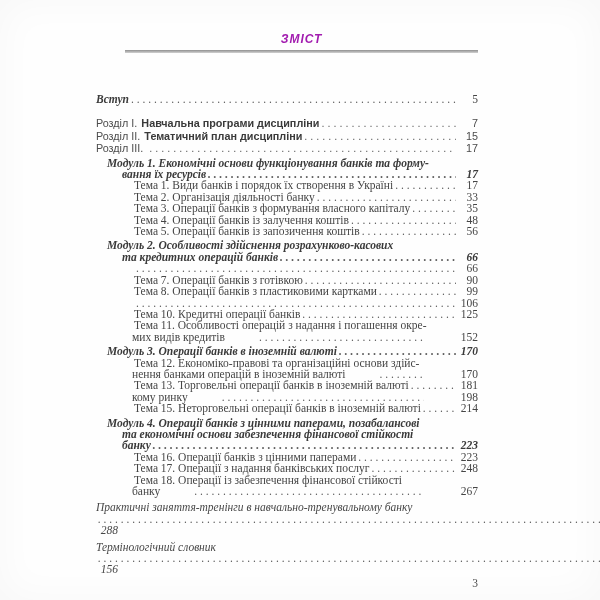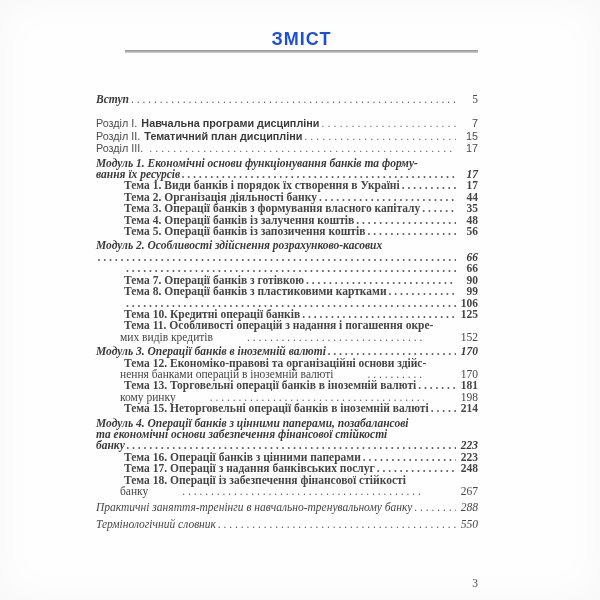--- a/index.html
+++ b/index.html
@@ -6,22 +6,22 @@
   #page {
     position:relative; width:600px; height:600px; margin:0 auto;
     background:#fefefe;
     box-shadow: inset 0 0 40px rgba(0,0,0,0.03);
     font-family:"Liberation Serif", serif;
     overflow:hidden;
   }
   .header { position:absolute; top:29px; left:125px; width:353px; text-align:center; }
   .header .t {
     font-family:"Liberation Sans", sans-serif;
-    font-weight:bold; 
-    font-size:18px; letter-spacing:1px; color:#1d4ed8;
+    font-weight:bold; font-style:italic;
+    font-size:12px; letter-spacing:1px; color:#a21caf;
   }
   .rule {
     position:absolute; top:50px; left:125px; width:353px; height:3px;
     background:linear-gradient(#8f8f8f, #d2d2d2);
   }
   .toc { position:absolute; top:94px; left:96px; width:382px; }
   .row {
     display:flex; align-items:baseline;
     font-size:11.5px; line-height:11.4px;
     color:#454545; white-space:nowrap;
@@ -34,25 +34,25 @@
   }
   .pg { flex:0 0 auto; min-width:22px; text-align:right; }
 
   .r-intro .lbl { font-weight:bold; font-style:italic; color:#3c3c3c; }
   .r-section {
     font-family:"Liberation Sans", sans-serif;
     font-size:10.8px; margin-top:1px; color:#4c4c4c;
   }
   .r-section .lbl { font-weight:bold; color:#3a3a3a; }
   .mt-lg { margin-top:13px !important; }
-  .r-module { font-weight:bold; font-style:italic; margin-top:3px; color:#3a3a3a; }
-  .r-mcont  { font-weight:bold; font-style:italic; color:#3a3a3a; }
-  .r-topic  { margin-left:28px;font-weight:bold; }
-  .r-tcont  { margin-left:24px;gap:32px; }
-  .r-back   { font-style:italic; margin-top:5px; color:#474747; }
+  .r-module { font-weight:bold; font-style:italic; margin-top:3px; margin-left:11px; color:#3a3a3a; }
+  .r-mcont  { font-weight:bold; font-style:italic; margin-left:26px; color:#3a3a3a; }
+  .r-topic  { margin-left:38px; }
+  .r-tcont  { margin-left:36px;gap:32px; }
+  .r-back   { font-style:italic; margin-top:5px; color:#474747;flex-direction:column; }
   .pgnum {
     position:absolute; top:577px; right:122px;
     font-size:11.5px; color:#4a4a4a;
   }
 </style>
 </head>
 <body>
 
 <div id="page">
 
@@ -99,21 +99,21 @@
     </div>
 
     <div class="row r-topic">
       <span class="lbl">Тема 1. Види банків і порядок їх створення в Україні</span>
       <span class="dots"></span>
       <span class="pg">17</span>
     </div>
     <div class="row r-topic">
       <span class="lbl">Тема 2. Організація діяльності банку</span>
       <span class="dots"></span>
-      <span class="pg">44</span>
+      <span class="pg">33</span>
     </div>
     <div class="row r-topic">
       <span class="lbl">Тема 3. Операції банків з формування власного капіталу</span>
       <span class="dots"></span>
       <span class="pg">35</span>
     </div>
     <div class="row r-topic">
       <span class="lbl">Тема 4. Операції банків із залучення коштів</span>
       <span class="dots"></span>
       <span class="pg">48</span>
@@ -121,20 +121,21 @@
     <div class="row r-topic">
       <span class="lbl">Тема 5. Операції банків із запозичення коштів</span>
       <span class="dots"></span>
       <span class="pg">56</span>
     </div>
 
     <div class="row r-module">
       <span class="lbl">Модуль 2. Особливості здійснення розрахунково-касових</span>
     </div>
     <div class="row r-mcont">
+      <span class="lbl">та кредитних операцій банків</span>
       <span class="dots"></span>
       <span class="pg">66</span>
     </div>
 
     <div class="row r-topic">
       <span class="dots"></span>
       <span class="pg">66</span>
     </div>
     <div class="row r-topic">
       <span class="lbl">Тема 7. Операції банків з готівкою</span>
@@ -226,19 +227,19 @@
     </div>
 
     <div class="row r-back">
       <span class="lbl">Практичні заняття-тренінги в навчально-тренувальному банку</span>
       <span class="dots"></span>
       <span class="pg">288</span>
     </div>
     <div class="row r-back">
       <span class="lbl">Термінологічний словник</span>
       <span class="dots"></span>
-      <span class="pg">550</span>
+      <span class="pg">156</span>
     </div>
 
   </div>
 
   <div class="pgnum">3</div>
 </div>
 
 </body></html>

